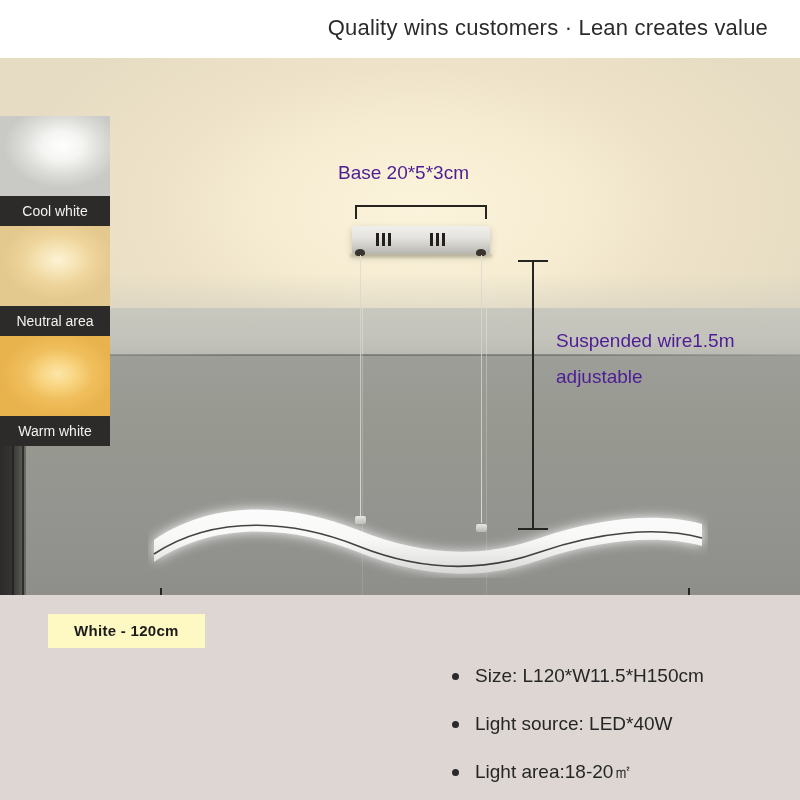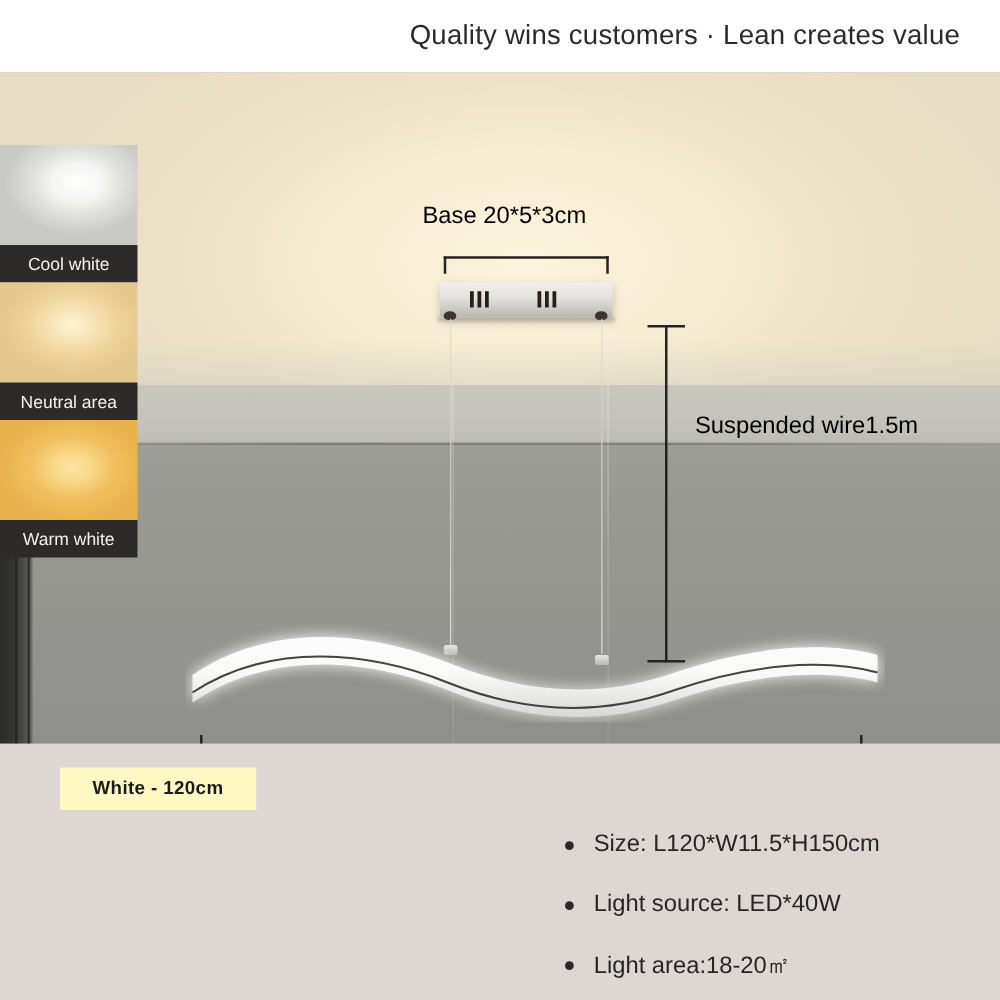--- a/index.html
+++ b/index.html
@@ -118,21 +118,21 @@
   .wire-end{
     position:absolute;width:11px;height:8px;
     background:linear-gradient(180deg,#e7e6e1,#b9b8b3);border-radius:2px;
   }
   .we1{left:355px;top:458px;} .we2{left:476px;top:466px;}
 
   
   .lamp{position:absolute;left:148px;top:440px;width:560px;height:80px;}
 
   
-  .ann{position:absolute;color:#000000;font-size:19px;white-space:nowrap;}
+  .ann{position:absolute;color:#4c1d95;font-size:19px;white-space:nowrap;}
   .ann-base{left:338px;top:104px;}
   .ann-wire{left:556px;top:265px;line-height:36px;font-size:19px;}
 
   .dim-h{position:absolute;background:#242420;height:2px;}
   .dim-tick-v{position:absolute;background:#242420;width:2px;}
   .dim-v{position:absolute;background:#242420;width:2px;}
   .dim-tick-h{position:absolute;background:#242420;height:2px;}
 
   
   .dbar-base{left:355px;top:147px;width:132px;}
@@ -234,20 +234,21 @@
     <div class="dim-v dvert"></div>
     <div class="dim-tick-h dcap-top"></div>
     <div class="dim-tick-h dcap-bot"></div>
 
     <div class="dim-tick-v dtick-sl"></div>
     <div class="dim-tick-v dtick-sr"></div>
 
     <div class="ann ann-base">Base 20*5*3cm</div>
     <div class="ann ann-wire">
       <div>Suspended wire1.5m</div>
+      <div>adjustable</div>
     </div>
 
     <div class="swatches">
       <div class="sw" style="top:0;">
         <div class="sw-img sw-cool"></div>
         <div class="sw-label" style="top:80px;">Cool white</div>
       </div>
       <div class="sw" style="top:110px;">
         <div class="sw-img sw-neutral"></div>
         <div class="sw-label" style="top:80px;">Neutral area</div>

